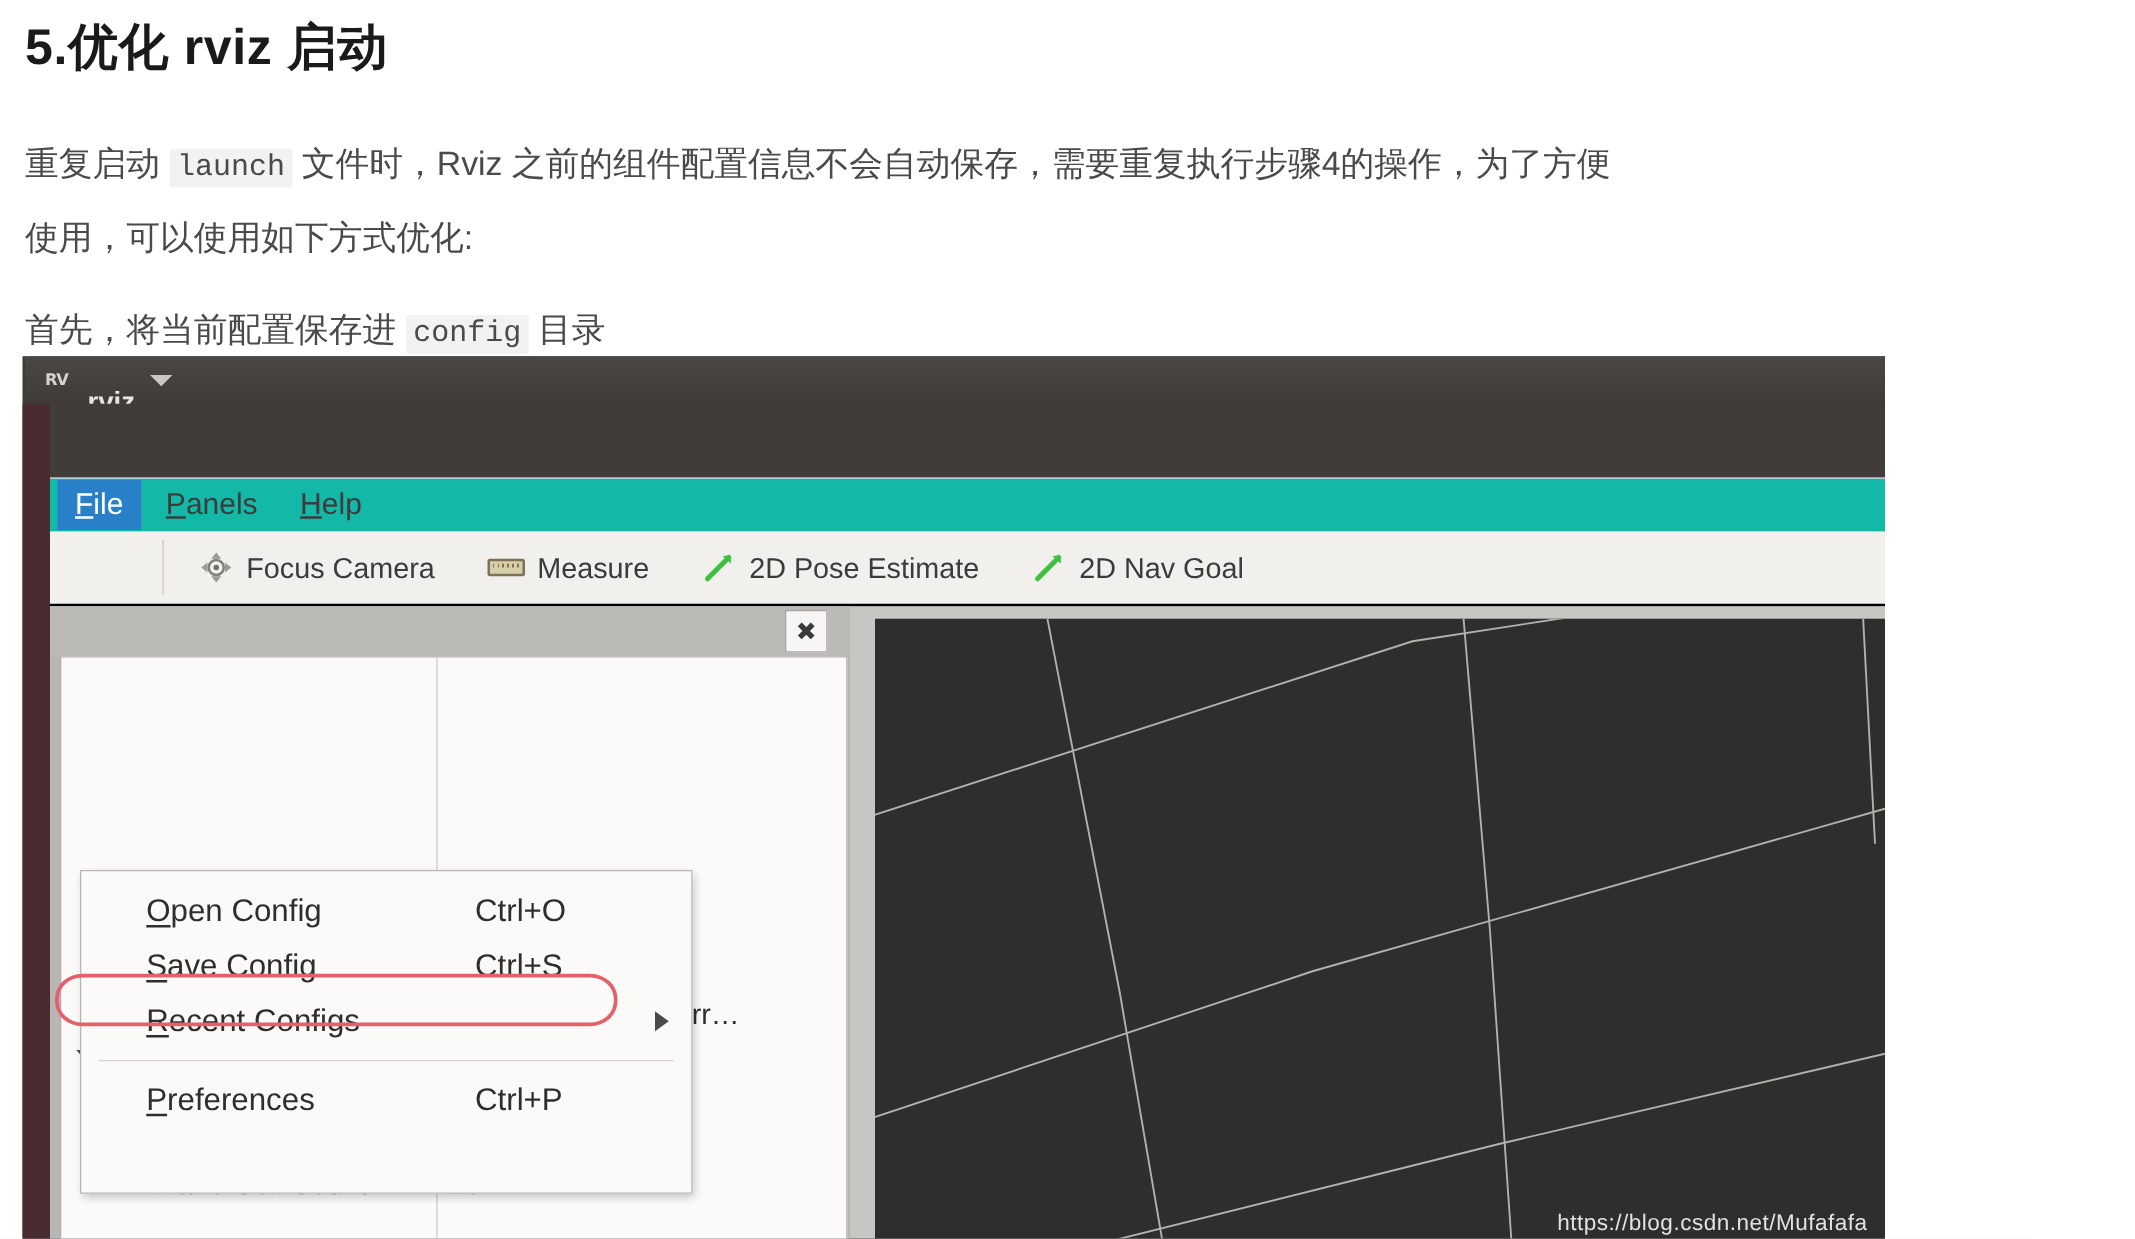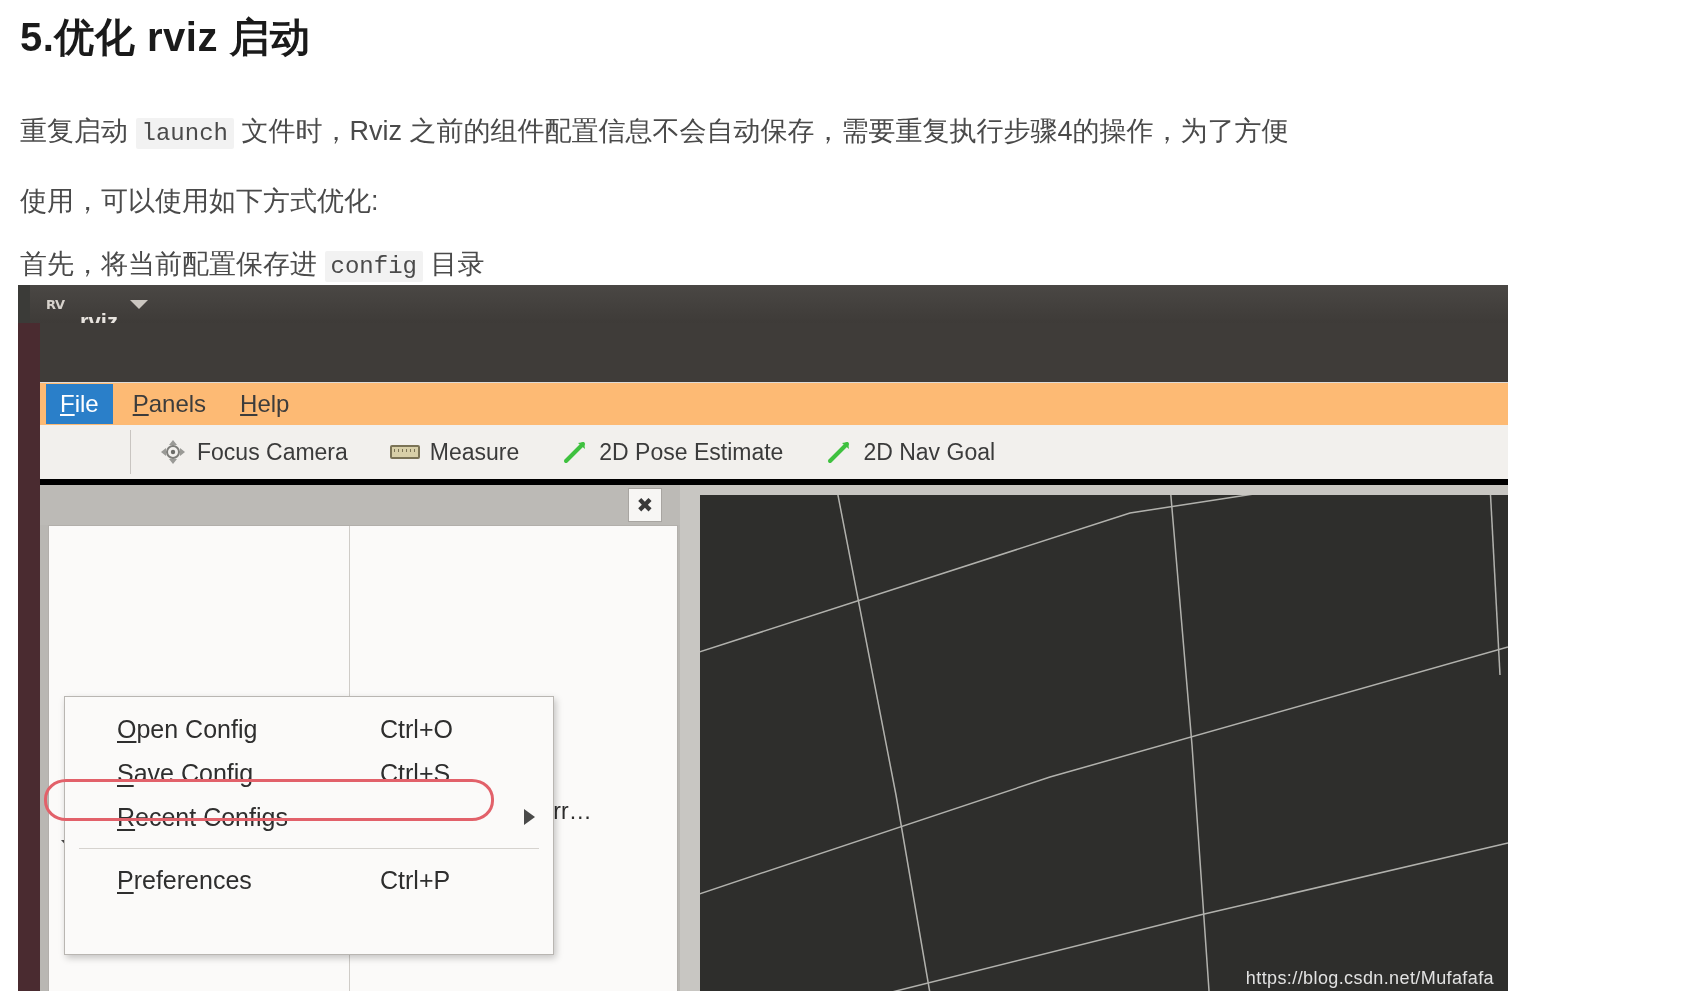--- a/index.html
+++ b/index.html
@@ -30,42 +30,42 @@
   }
   .para {
     position: absolute;
     left: 20px;
     font-size: 27px;
     line-height: 52px;
     color: #4a4a4a;
     white-space: nowrap;
   }
   .para-1 { top: 105px; width: 1680px; }
-  .para-1b { top: 175px; }
+  .para-1b { top: 164px; }
   .para-2 { top: 238px; }
   code.inline {
     font-family: "Liberation Mono", "DejaVu Sans Mono", monospace;
     background: #f2f2f2;
     color: #4a4a4a;
     font-size: 24px;
     padding: 2px 6px;
     border-radius: 2px;
   }
 
   
   #rviz-shot {
     position: absolute;
     left: 18px; top: 285px;
     width: 1490px; height: 706px;
     background: #3b3b38;
     overflow: hidden;
   }
   
   .titlebar {
-    position: absolute; left: 12px; top: 0;
+    position: absolute; left: 2px; top: 0;
     width: 100%; height: 38px;
     background: linear-gradient(to bottom, #4a4744 0%, #3e3b38 100%);
     display: flex; align-items: center;
     padding-left: 12px;
   }
   .app-badge {
     width: 26px; height: 20px;
     display: flex; align-items: center; justify-content: center;
     font-size: 13px; font-weight: bold;
     color: #d7d2cc;
@@ -98,21 +98,21 @@
     position: absolute; left: 0; top: 38px;
     width: 22px; height: 668px;
     background: #4a2b30;
   }
 
   
   .menubar {
     position: absolute;
     left: 22px; top: 97px;
     width: 1468px; height: 43px;
-    background: #fdba74;
+    background: #14b8a6;
     border-top: 1px solid #dedbd7;
     display: flex; align-items: center;
   }
   .menu-item {
     font-size: 24px;
     color: #3c3c3c;
     padding: 6px 14px;
     margin-left: 6px;
     white-space: nowrap;
   }
@@ -121,21 +121,21 @@
     color: #ffffff;
   }
   .menu-item u { text-decoration: underline; text-underline-offset: 2px; }
 
   
   .toolbar {
     position: absolute;
     left: 22px; top: 140px;
     width: 1468px; height: 60px;
     background: #f2f0ed;
-    border-bottom: 6px solid #000000;
+    border-bottom: 2px solid #000000;
     display: flex; align-items: center;
   }
   .tb-sep {
     width: 1px; height: 44px; background: #c9c5c1;
     margin-left: 90px; margin-right: 14px;
   }
   .tb-btn {
     display: flex; align-items: center;
     gap: 10px;
     padding: 6px 14px;

